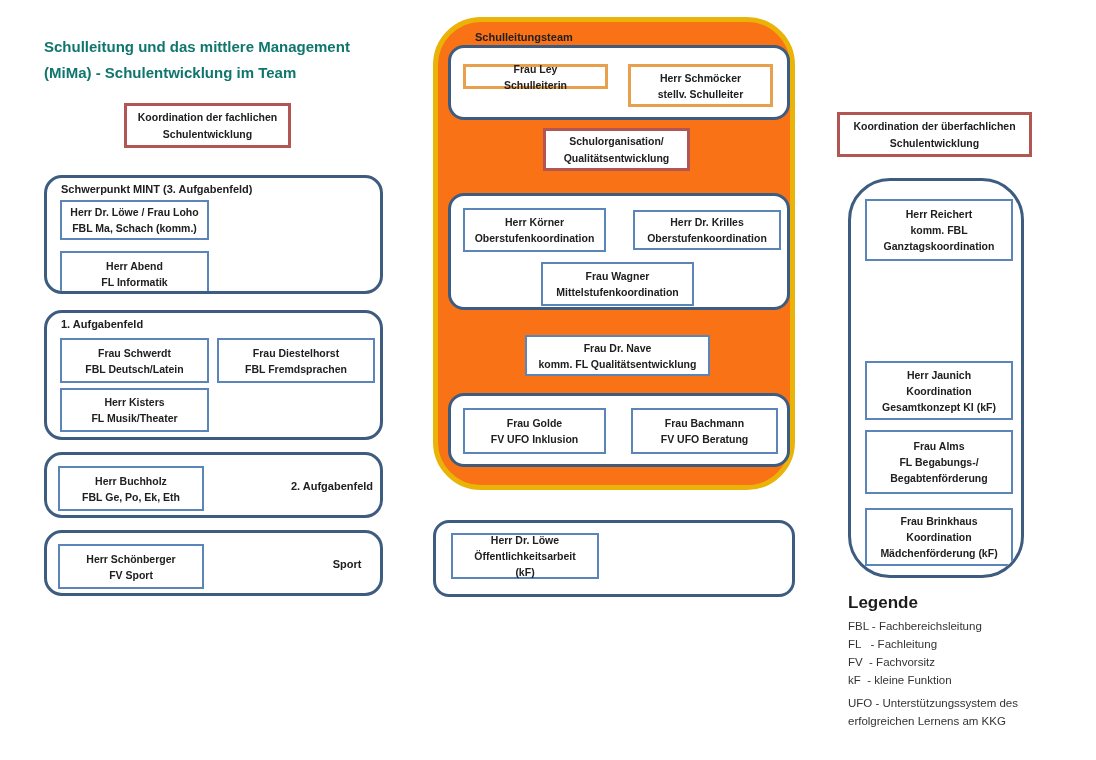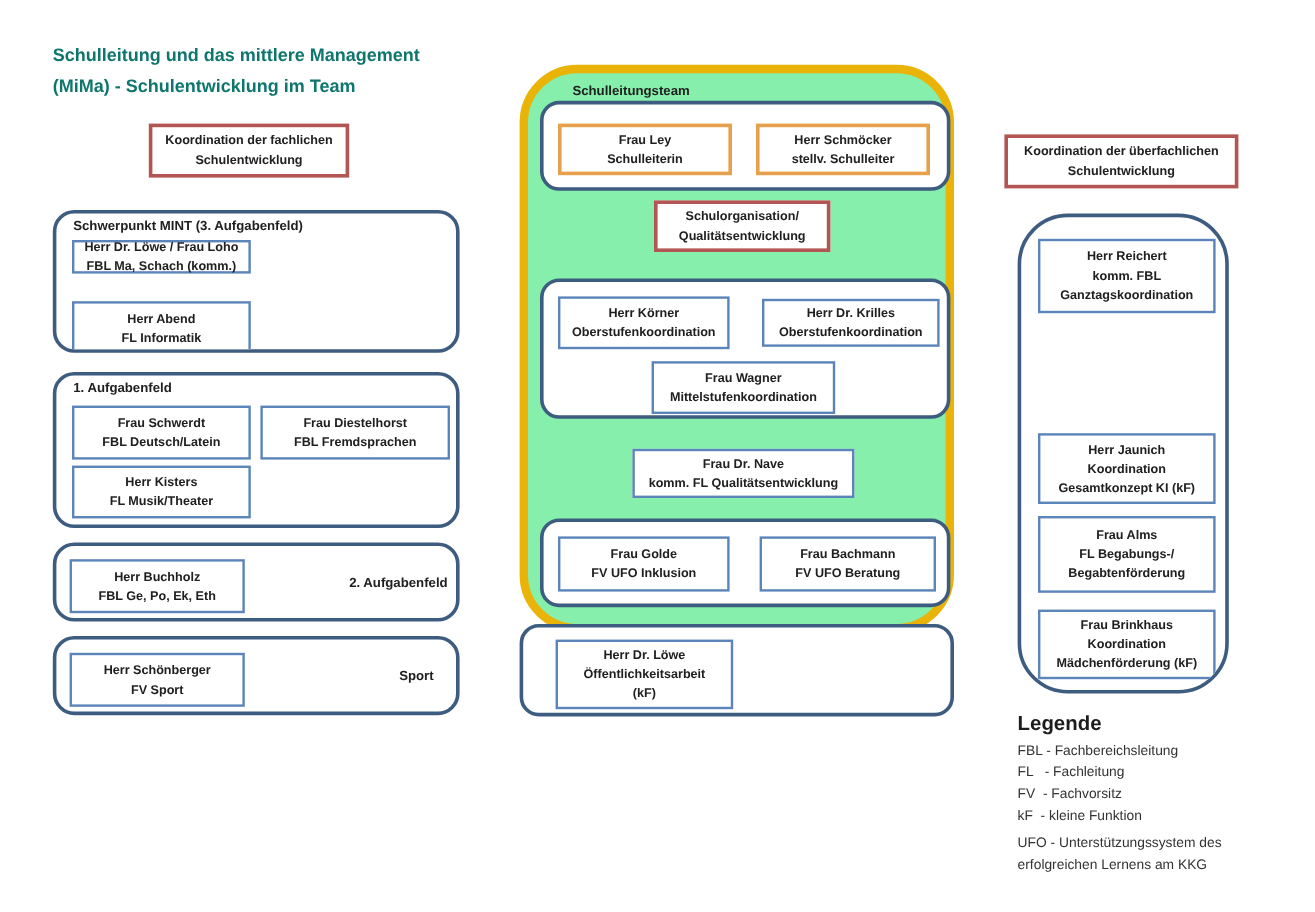--- a/index.html
+++ b/index.html
@@ -26,22 +26,22 @@
   .side-label{
     position:absolute;font-weight:bold;font-size:11px;text-align:center;
   }
   .pbox{
     position:absolute;border:2px solid #5b84b8;background:#fff;box-sizing:border-box;
     display:flex;flex-direction:column;justify-content:center;align-items:center;
     text-align:center;font-weight:bold;font-size:10.5px;line-height:16px;padding:1px 2px;
   }
   .pbox.orange{border:3px solid #e7a04b;}
   .orange-container{
-    position:absolute;border:7px solid #eab308;border-radius:48px;
-    box-sizing:border-box;background:#86efac;margin-top:37px;
+    position:absolute;border:5px solid #eab308;border-radius:48px;
+    box-sizing:border-box;background:#f97316;
   }
   .round-sm{border-radius:16px;}
   .legend{position:absolute;left:848px;font-size:11.5px;color:#333;}
   .legend-title{font-weight:bold;font-size:17px;color:#1c1c1c;text-align:center;}
   .legend-item{white-space:pre;line-height:18px;}
 </style>
 </head>
 <body>
 
 <div class="canvas">
@@ -51,21 +51,21 @@
     <div>(MiMa) - Schulentwicklung im Team</div>
   </div>
 
   <div class="redbox" style="left:124px;top:103px;width:167px;height:45px">
     <div>Koordination der fachlichen</div>
     <div>Schulentwicklung</div>
   </div>
 
   <div class="group" style="left:44px;top:175px;width:339px;height:119px">
     <div class="group-label">Schwerpunkt MINT (3. Aufgabenfeld)</div>
-    <div class="pbox" style="left:13px;top:22px;width:149px;height:28px">
+    <div class="pbox" style="left:13px;top:22px;width:149px;height:40px">
       <div>Herr Dr. Löwe / Frau Loho</div>
       <div>FBL Ma, Schach (komm.)</div>
     </div>
     <div class="pbox" style="left:13px;top:73px;width:149px;height:46px">
       <div>Herr Abend</div>
       <div>FL Informatik</div>
     </div>
   </div>
 
   <div class="group" style="left:44px;top:310px;width:339px;height:130px">
@@ -97,21 +97,21 @@
       <div>Herr Schönberger</div>
       <div>FV Sport</div>
     </div>
     <div class="side-label" style="left:255px;top:25px;width:90px">Sport</div>
   </div>
 
   <div class="orange-container" style="left:433px;top:17px;width:362px;height:473px">
     <div class="group-label" style="left:37px;top:9px">Schulleitungsteam</div>
 
     <div class="group round-sm" style="left:10px;top:23px;width:342px;height:75px;overflow:visible">
-      <div class="pbox orange" style="left:12px;top:16px;width:145px;height:43px">
+      <div class="pbox orange" style="left:12px;top:16px;width:145px;height:25px">
         <div>Frau Ley</div>
         <div>Schulleiterin</div>
       </div>
       <div class="pbox orange" style="left:177px;top:16px;width:145px;height:43px">
         <div>Herr Schmöcker</div>
         <div>stellv. Schulleiter</div>
       </div>
     </div>
 
     <div class="redbox" style="left:105px;top:106px;width:147px;height:43px">
@@ -145,21 +145,21 @@
         <div>FV UFO Inklusion</div>
       </div>
       <div class="pbox" style="left:180px;top:12px;width:147px;height:46px">
         <div>Frau Bachmann</div>
         <div>FV UFO Beratung</div>
       </div>
     </div>
   </div>
 
   <div class="group round-sm" style="left:433px;top:520px;width:362px;height:77px">
-    <div class="pbox" style="left:27px;top:10px;width:148px;height:58px">
+    <div class="pbox" style="left:15px;top:10px;width:148px;height:46px">
       <div>Herr Dr. Löwe</div>
       <div>Öffentlichkeitsarbeit</div>
       <div>(kF)</div>
     </div>
   </div>
 
   <div class="redbox" style="left:837px;top:112px;width:195px;height:45px">
     <div>Koordination der überfachlichen</div>
     <div>Schulentwicklung</div>
   </div>

